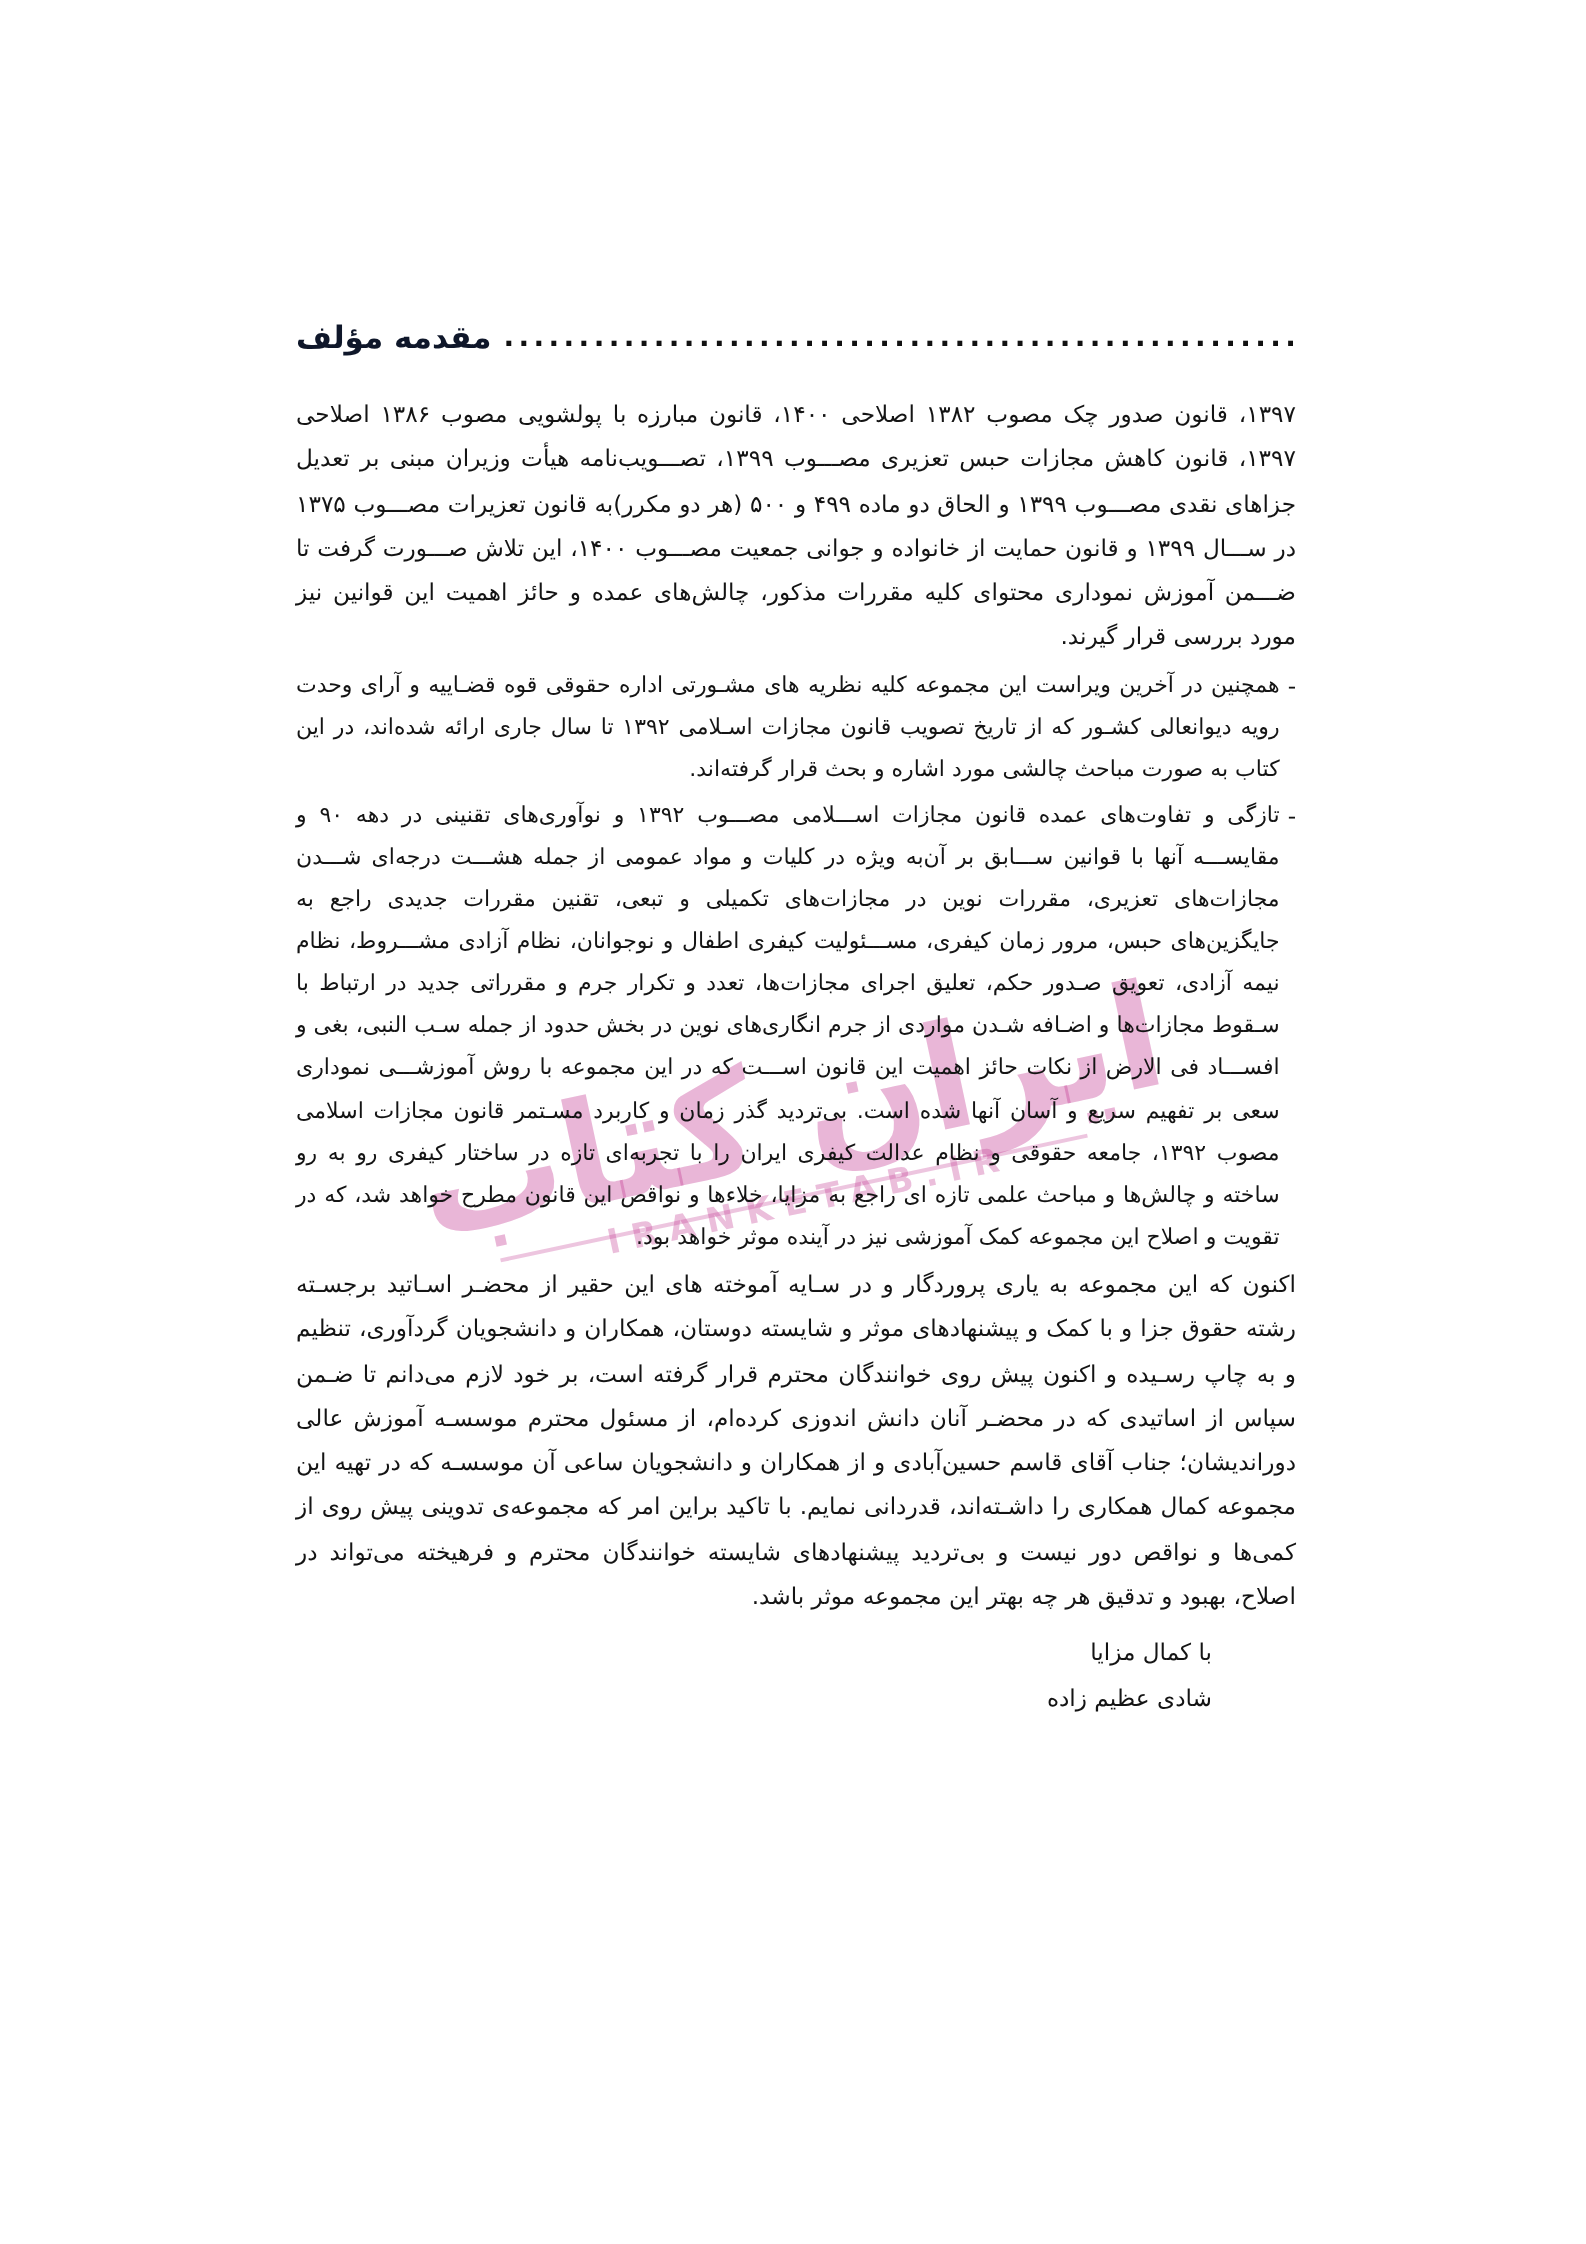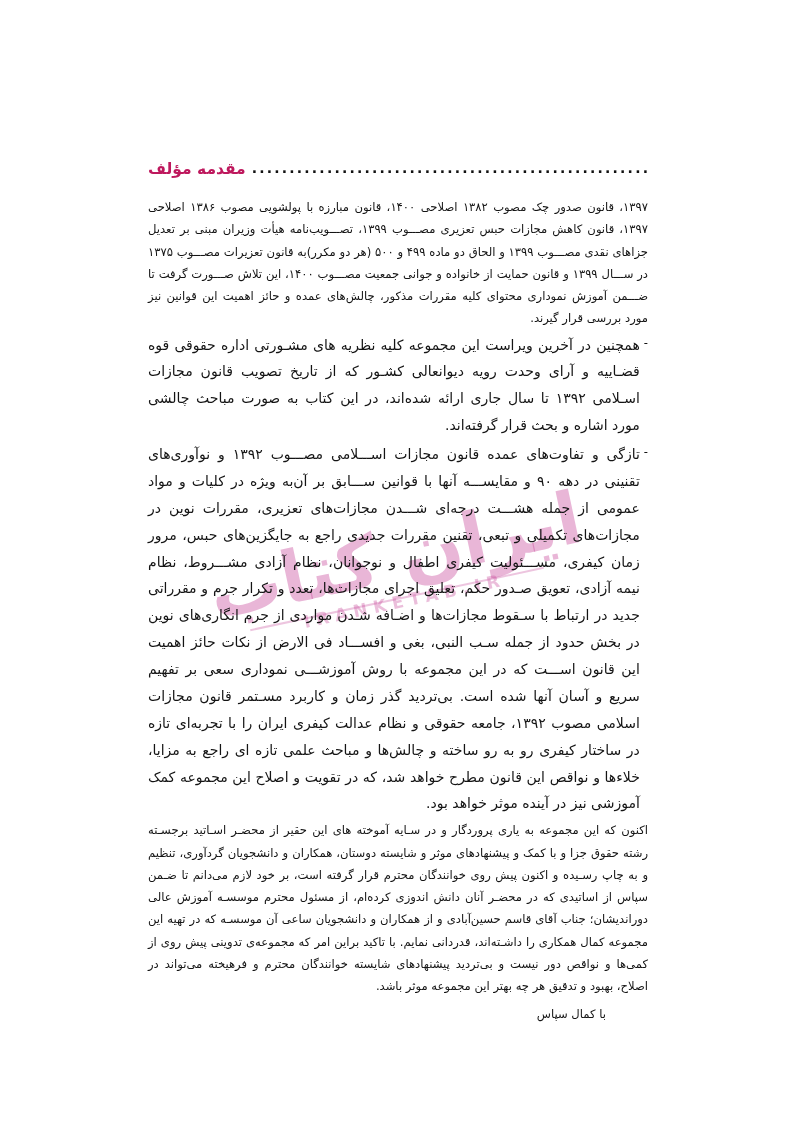--- a/index.html
+++ b/index.html
@@ -76,21 +76,21 @@
     display: flex;
     flex-direction: row-reverse;
     align-items: baseline;
     justify-content: flex-start;
     gap: 6px;
     margin-bottom: 18px;
   }
   .heading-title {
     font-size: 15.5px;
     font-weight: bold;
-    color: #be185d;
+    color: #0f172a;
     white-space: nowrap;
   }
   .heading-dots {
     flex: 1;
     font-size: 14px;
     font-weight: bold;
     letter-spacing: 2.2px;
     color: #111;
     overflow: hidden;
     white-space: nowrap;
@@ -116,21 +116,21 @@
     gap: 4px;
     margin: 0 0 2px 0;
   }
   .bullet-para .dash {
     font-size: 11.6px;
     line-height: 1.92;
     color: #141414;
     flex: 0 0 auto;
   }
   .bullet-para .btext {
-    font-size: 14px;
+    font-size: 11px;
     line-height: 1.92;
     text-align: justify;
     text-align-last: right;
     color: #141414;
     flex: 1 1 auto;
   }
 
   .signature {
     margin-top: 6px;
     padding-right: 42px;
@@ -168,17 +168,18 @@
     </div>
 
     <div class="bullet-para">
       <span class="dash">-</span>
       <span class="btext">تازگی و تفاوت‌های عمده قانون مجازات اســـلامی مصـــوب ۱۳۹۲ و نوآوری‌های تقنینی در دهه ۹۰ و مقایســـه آنها با قوانین ســـابق بر آن‌به ویژه در کلیات و مواد عمومی از جمله هشـــت درجه‌ای شـــدن مجازات‌های تعزیری، مقررات نوین در مجازات‌های تکمیلی و تبعی، تقنین مقررات جدیدی راجع به جایگزین‌های حبس، مرور زمان کیفری، مســـئولیت کیفری اطفال و نوجوانان، نظام آزادی مشـــروط، نظام نیمه آزادی، تعویق صـدور حکم، تعلیق اجرای مجازات‌ها، تعدد و تکرار جرم و مقرراتی جدید در ارتباط با سـقوط مجازات‌ها و اضـافه شـدن مواردی از جرم انگاری‌های نوین در بخش حدود از جمله سـب النبی، بغی و افســـاد فی الارض از نکات حائز اهمیت این قانون اســـت که در این مجموعه با روش آموزشـــی نموداری سعی بر تفهیم سریع و آسان آنها شده است. بی‌تردید گذر زمان و کاربرد مسـتمر قانون مجازات اسلامی مصوب ۱۳۹۲، جامعه حقوقی و نظام عدالت کیفری ایران را با تجربه‌ای تازه در ساختار کیفری رو به رو ساخته و چالش‌ها و مباحث علمی تازه ای راجع به مزایا، خلاءها و نواقص این قانون مطرح خواهد شد، که در تقویت و اصلاح این مجموعه کمک آموزشی نیز در آینده موثر خواهد بود.</span>
     </div>
 
     <p class="para">اکنون که این مجموعه به یاری پروردگار و در سـایه آموخته های این حقیر از محضـر اسـاتید برجسـته رشته حقوق جزا و با کمک و پیشنهادهای موثر و شایسته دوستان، همکاران و دانشجویان گردآوری، تنظیم و به چاپ رسـیده و اکنون پیش روی خوانندگان محترم قرار گرفته است، بر خود لازم می‌دانم تا ضـمن سپاس از اساتیدی که در محضـر آنان دانش اندوزی کرده‌ام، از مسئول محترم موسسـه آموزش عالی دوراندیشان؛ جناب آقای قاسم حسین‌آبادی و از همکاران و دانشجویان ساعی آن موسسـه که در تهیه این مجموعه کمال همکاری را داشـته‌اند، قدردانی نمایم. با تاکید براین امر که مجموعه‌ی تدوینی پیش روی از کمی‌ها و نواقص دور نیست و بی‌تردید پیشنهادهای شایسته خوانندگان محترم و فرهیخته می‌تواند در اصلاح، بهبود و تدقیق هر چه بهتر این مجموعه موثر باشد.</p>
 
     <div class="signature">
-      <div>با کمال سپاس</div>
+      <div>با کمال مزایا</div>
+      <div>شادی عظیم زاده</div>
     </div>
 
   </div>
 </div>
 
 </body></html>

